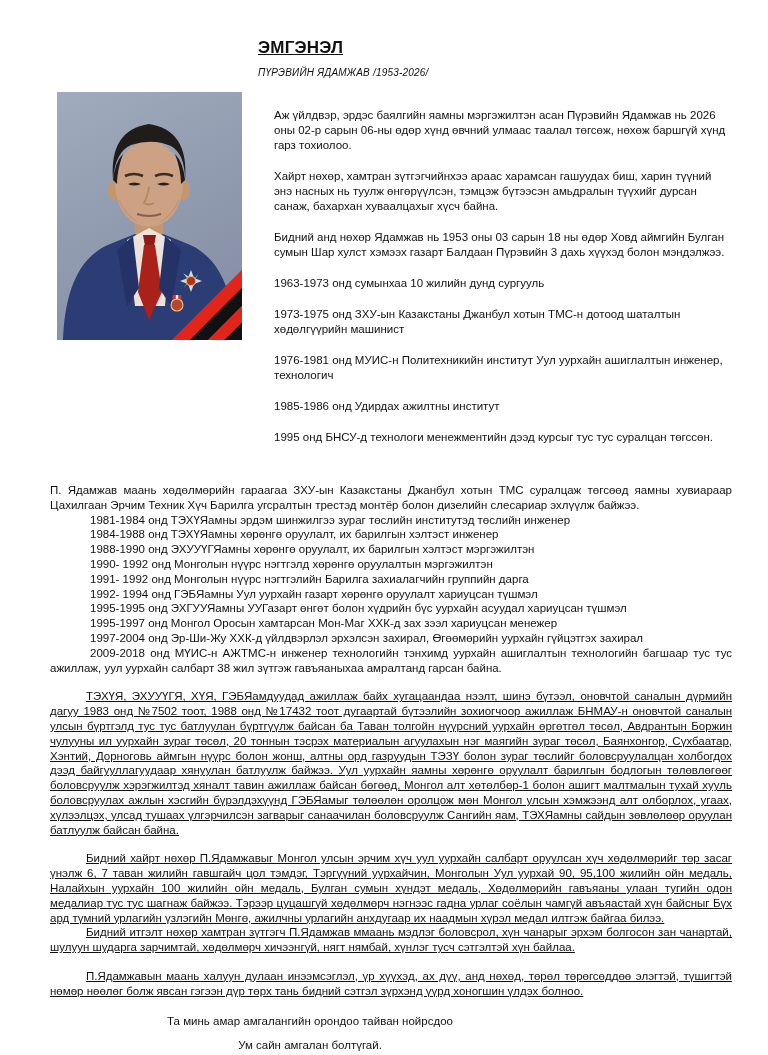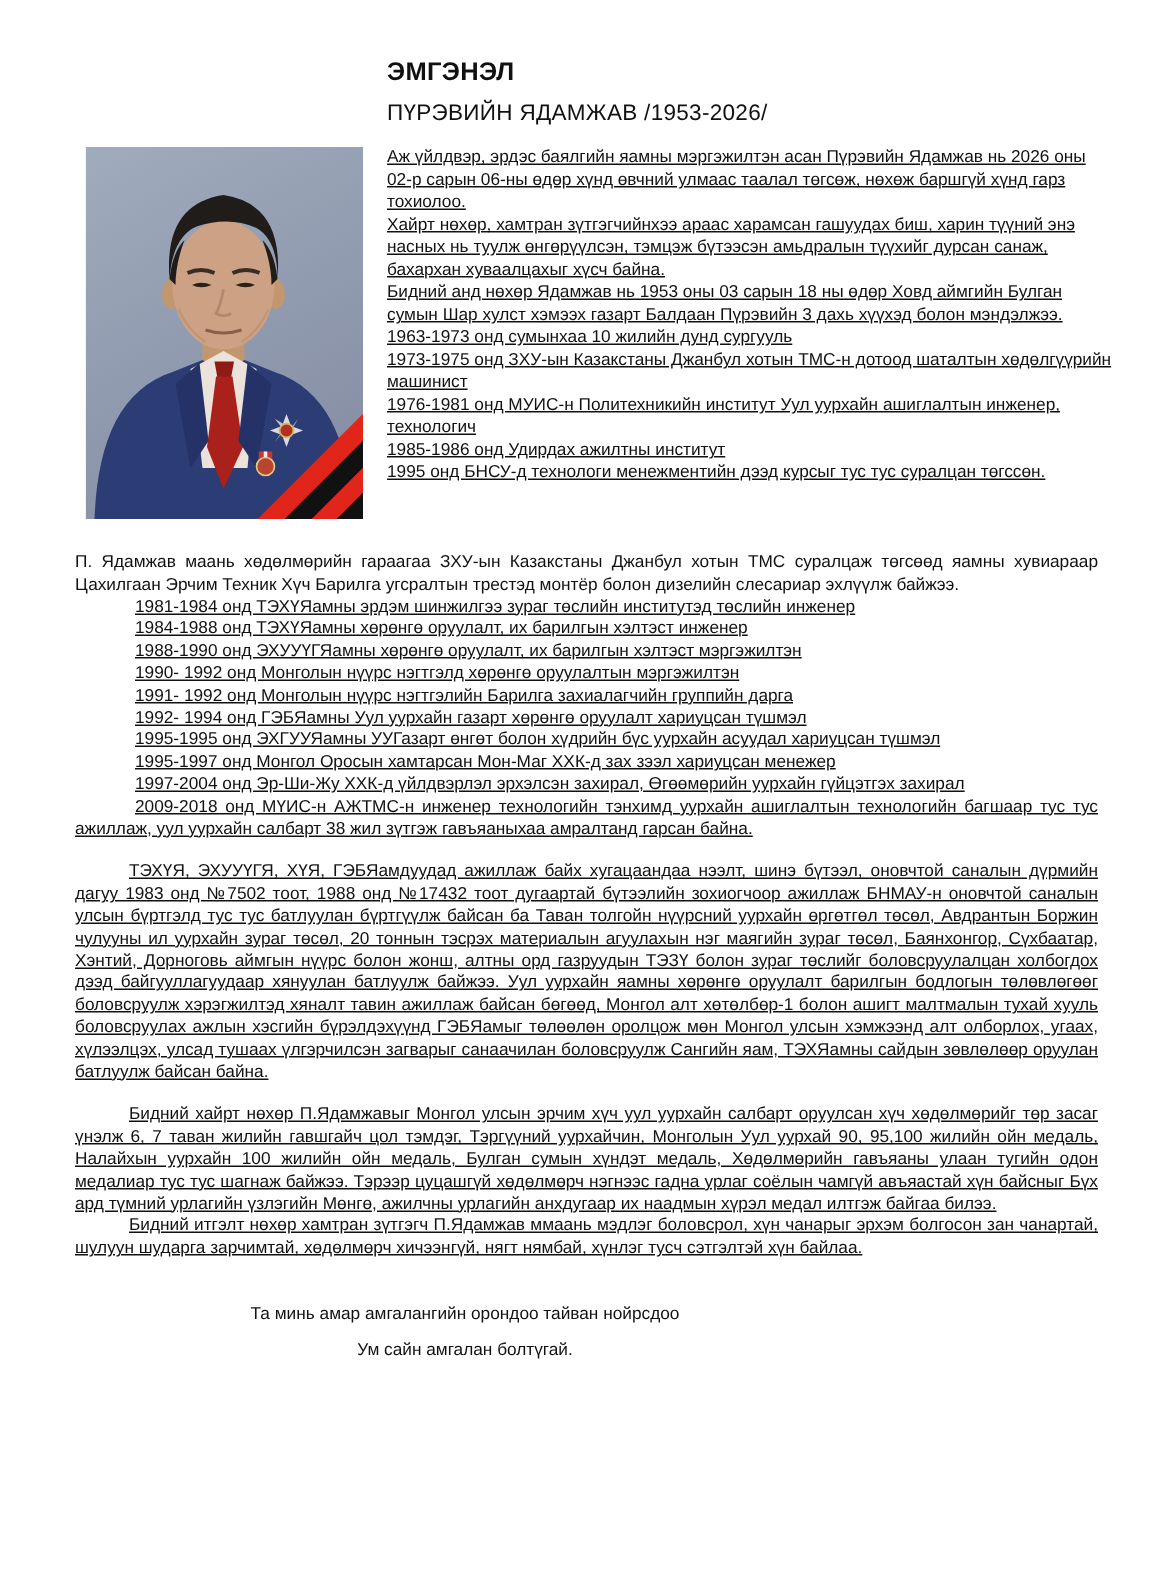--- a/index.html
+++ b/index.html
@@ -7,44 +7,44 @@
     width:768px; height:1055px;
     background:#ffffff;
     overflow:hidden;
     font-family:"Liberation Sans", sans-serif;
     color:#111;
     -webkit-font-smoothing:antialiased;
   }
   .page { position:relative; width:768px; height:1055px; }
 
   .header { padding:38px 36px 0 258px; }
-  .title { font-size:17px; font-weight:bold; margin:0; letter-spacing:0.2px; }
-  .subtitle { font-size:15px; margin-top:9px; letter-spacing:0.2px; }
+  .title { font-size:17px; font-weight:bold; margin:0; letter-spacing:0.2px;text-decoration:underline; }
+  .subtitle { font-size:10px; margin-top:9px; letter-spacing:0.2px;font-style:italic; }
 
   .top { display:flex; margin:14px 26px 0 57px; }
   .photo-wrap { width:185px; height:248px; flex:none; overflow:hidden; }
   .photo-wrap svg { display:block; }
 
   .right-col {
     margin-left:16px;
     width:484px;
     font-size:11.5px;
     line-height:15px;
     text-align:left;
   }
-  .right-col p, .right-col div { margin:0;text-decoration:underline; }
+  .right-col p, .right-col div { margin:16px; }
 
   .bottom {
     margin:22px 36px 0 50px;
     width:682px;
     font-size:11.5px;
     line-height:14.8px;
   }
   .bottom p { margin:0; text-align:justify; }
-  .pos { text-indent:40px; text-align:justify; margin:0;text-decoration:underline; }
+  .pos { text-indent:40px; text-align:justify; margin:0; }
   .indent { text-indent:36px;text-decoration:underline; }
   .gap { height:14px; }
 
   .closing { width:620px; text-align:center; font-size:11.5px; margin-top:16px; }
   .closing p { margin:0 0 12px 0; }
 </style>
 </head>
 <body>
 
 <div class="page">
@@ -147,20 +147,21 @@
     <div class="pos">1995-1995 онд ЭХГУУЯамны УУГазарт өнгөт болон хүдрийн бүс уурхайн асуудал хариуцсан түшмэл</div>
     <div class="pos">1995-1997 онд Монгол Оросын хамтарсан Мон-Маг ХХК-д зах зээл хариуцсан менежер</div>
     <div class="pos">1997-2004 онд Эр-Ши-Жу ХХК-д үйлдвэрлэл эрхэлсэн захирал, Өгөөмөрийн уурхайн гүйцэтгэх захирал</div>
     <div class="pos">2009-2018 онд МҮИС-н АЖТМС-н инженер технологийн тэнхимд уурхайн ашиглалтын технологийн багшаар тус тус ажиллаж, уул уурхайн салбарт 38 жил зүтгэж гавъяаныхаа амралтанд гарсан байна.</div>
     <div class="gap"></div>
     <p class="indent">ТЭХҮЯ, ЭХУУҮГЯ, ХҮЯ, ГЭБЯамдуудад ажиллаж байх хугацаандаа нээлт, шинэ бүтээл, оновчтой саналын дүрмийн дагуу 1983 онд №7502 тоот, 1988 онд №17432 тоот дугаартай бүтээлийн зохиогчоор ажиллаж БНМАУ-н оновчтой саналын улсын бүртгэлд тус тус батлуулан бүртгүүлж байсан ба Таван толгойн нүүрсний уурхайн өргөтгөл төсөл, Авдрантын Боржин чулууны ил уурхайн зураг төсөл, 20 тоннын тэсрэх материалын агуулахын нэг маягийн зураг төсөл, Баянхонгор, Сүхбаатар, Хэнтий, Дорноговь аймгын нүүрс болон жонш, алтны орд газруудын ТЭЗҮ болон зураг төслийг боловсруулалцан холбогдох дээд байгууллагуудаар хянуулан батлуулж байжээ. Уул уурхайн яамны хөрөнгө оруулалт барилгын бодлогын төлөвлөгөөг боловсруулж хэрэгжилтэд хяналт тавин ажиллаж байсан бөгөөд, Монгол алт хөтөлбөр-1 болон ашигт малтмалын тухай хууль боловсруулах ажлын хэсгийн бүрэлдэхүүнд ГЭБЯамыг төлөөлөн оролцож мөн Монгол улсын хэмжээнд алт олборлох, угаах, хүлээлцэх, улсад тушаах үлгэрчилсэн загварыг санаачилан боловсруулж Сангийн яам, ТЭХЯамны сайдын зөвлөлөөр оруулан батлуулж байсан байна.</p>
     <div class="gap"></div>
     <p class="indent">Бидний хайрт нөхөр П.Ядамжавыг Монгол улсын эрчим хүч уул уурхайн салбарт оруулсан хүч хөдөлмөрийг төр засаг үнэлж 6, 7 таван жилийн гавшгайч цол тэмдэг, Тэргүүний уурхайчин, Монголын Уул уурхай 90, 95,100 жилийн ойн медаль, Налайхын уурхайн 100 жилийн ойн медаль, Булган сумын хүндэт медаль, Хөдөлмөрийн гавъяаны улаан тугийн одон медалиар тус тус шагнаж байжээ. Тэрээр цуцашгүй хөдөлмөрч нэгнээс гадна урлаг соёлын чамгүй авъяастай хүн байсныг Бүх ард түмний урлагийн үзлэгийн Мөнгө, ажилчны урлагийн анхдугаар их наадмын хүрэл медал илтгэж байгаа билээ.</p>
     <p class="indent">Бидний итгэлт нөхөр хамтран зүтгэгч П.Ядамжав ммаань мэдлэг боловсрол, хүн чанарыг эрхэм болгосон зан чанартай, шулуун шударга зарчимтай, хөдөлмөрч хичээнгүй, нягт нямбай, хүнлэг тусч сэтгэлтэй хүн байлаа.</p>
     <div class="gap"></div>
+    <p class="indent">П.Ядамжавын маань халуун дулаан инээмсэглэл, үр хүүхэд, ах дүү, анд нөхөд, төрөл төрөгсөддөө элэгтэй, түшигтэй нөмөр нөөлөг болж явсан гэгээн дүр төрх тань бидний сэтгэл зүрхэнд үүрд хоногшин үлдэх болноо.</p>
   </div>
 
   <div class="closing">
     <p>Та минь амар амгалангийн орондоо тайван нойрсдоо</p>
     <p>Ум сайн амгалан болтүгай.</p>
   </div>
 
 </div>
 
 </body></html>

